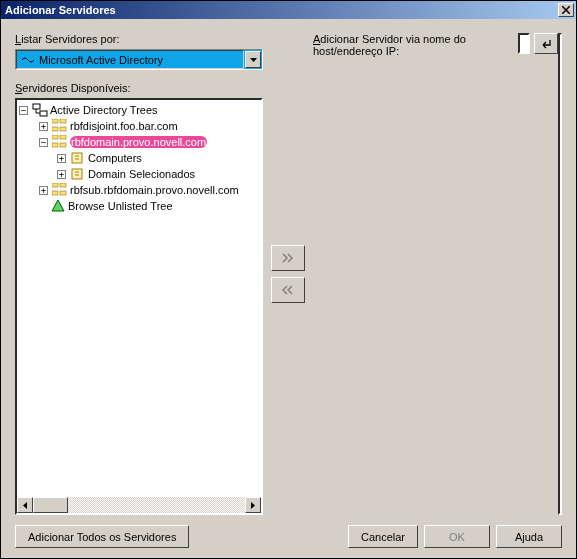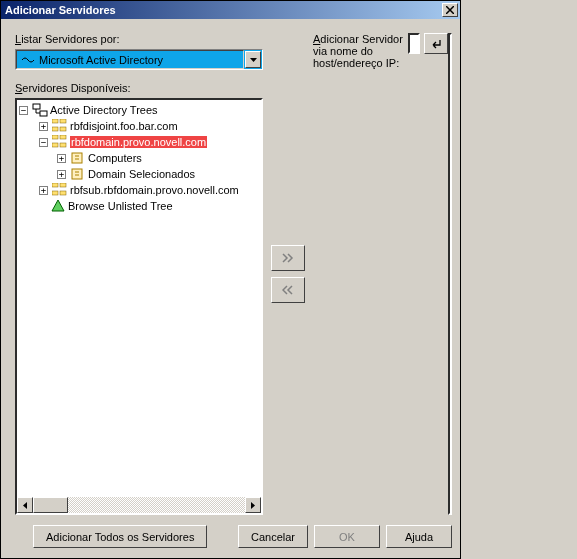--- a/index.html
+++ b/index.html
@@ -6,21 +6,21 @@
   body {
     margin: 0;
     font-family: Tahoma, Arial, sans-serif;
     font-size: 11px;
     background: #d4d0c8;
     width: 577px;
     height: 559px;
     overflow: hidden;
   }
   .window {
-    width: 461px;
+    width: 577px;
     height: 559px;
     background: #d4d0c8;
     border: 1px solid #000;
     display: flex;
     flex-direction: column;
   }
   .titlebar {
     background: linear-gradient(to right, #0a246a, #a6caf0);
     color: #fff;
     font-weight: bold;
@@ -39,21 +39,21 @@
     font-family: Arial;
     font-size: 10px;
     font-weight: bold;
     color: #000;
     display: flex; align-items: center; justify-content: center;
     cursor: pointer;
   }
   .titlebar-close svg { width: 8px; height: 8px; }
   .content {
     flex: 1;
-    padding: 14px 8px 10px 14px;
+    padding: 14px 14px 10px 14px;
     display: flex;
     flex-direction: column;
   }
   .columns {
     display: flex;
     flex: 1;
   }
   .col-left { width: 248px; display:flex; flex-direction:column;}
   .col-mid { width: 50px; display:flex; flex-direction:column; align-items:center; justify-content:center; gap:6px;}
   .col-right { flex:1; display:flex; flex-direction:row;}
@@ -107,21 +107,21 @@
   }
   .expander{
     width:9px;height:9px;border:1px solid #808080;background:#fff;
     display:flex;align-items:center;justify-content:center;
     font-size:9px;line-height:7px;font-family:monospace;color:#000;
     margin-right:2px;
     flex-shrink:0;
   }
   .spacer{display:inline-block;flex-shrink:0;}
   .tree-icon{width:16px;height:14px;display:inline-flex;align-items:center;justify-content:center;flex-shrink:0;}
-  .selected{background:#ef4444;color:#fff;padding:0 1px;}
+  .selected{background:#ec4899;color:#fff;padding:0 1px;border-radius:6px;}
   .hscroll{
     position:absolute;bottom:0;left:0;right:0;height:16px;background:#d4d0c8;
     display:flex;
   }
   .sbtn{
     width:16px;height:16px;background:#d4d0c8;
     border:1px solid;border-color:#fff #404040 #404040 #fff;
     display:flex;align-items:center;justify-content:center;
   }
   .strack{flex:1;background:repeating-conic-gradient(#d4d0c8 0 25%, #fff 0 50%) 0 0/2px 2px;position:relative;}
@@ -134,21 +134,21 @@
   }
   .bottom-row{
     display:flex;align-items:center;padding-top:10px;gap:6px;
   }
   .btn{
     height:23px;background:#d4d0c8;
     border:1px solid;border-color:#fff #404040 #404040 #fff;
     padding:0 12px;display:flex;align-items:center;justify-content:center;
     min-width:66px;
   }
-  .btn-wide{min-width:160px;margin-left:18px;}
+  .btn-wide{min-width:160px;}
   .btn.disabled{color:#808080;}
   .flex-spacer{flex:1;}
   .sect-label{margin-bottom:4px;}
   svg{display:block;}
 </style>
 </head>
 <body>
 
 <div class="window">
   <div class="titlebar">

